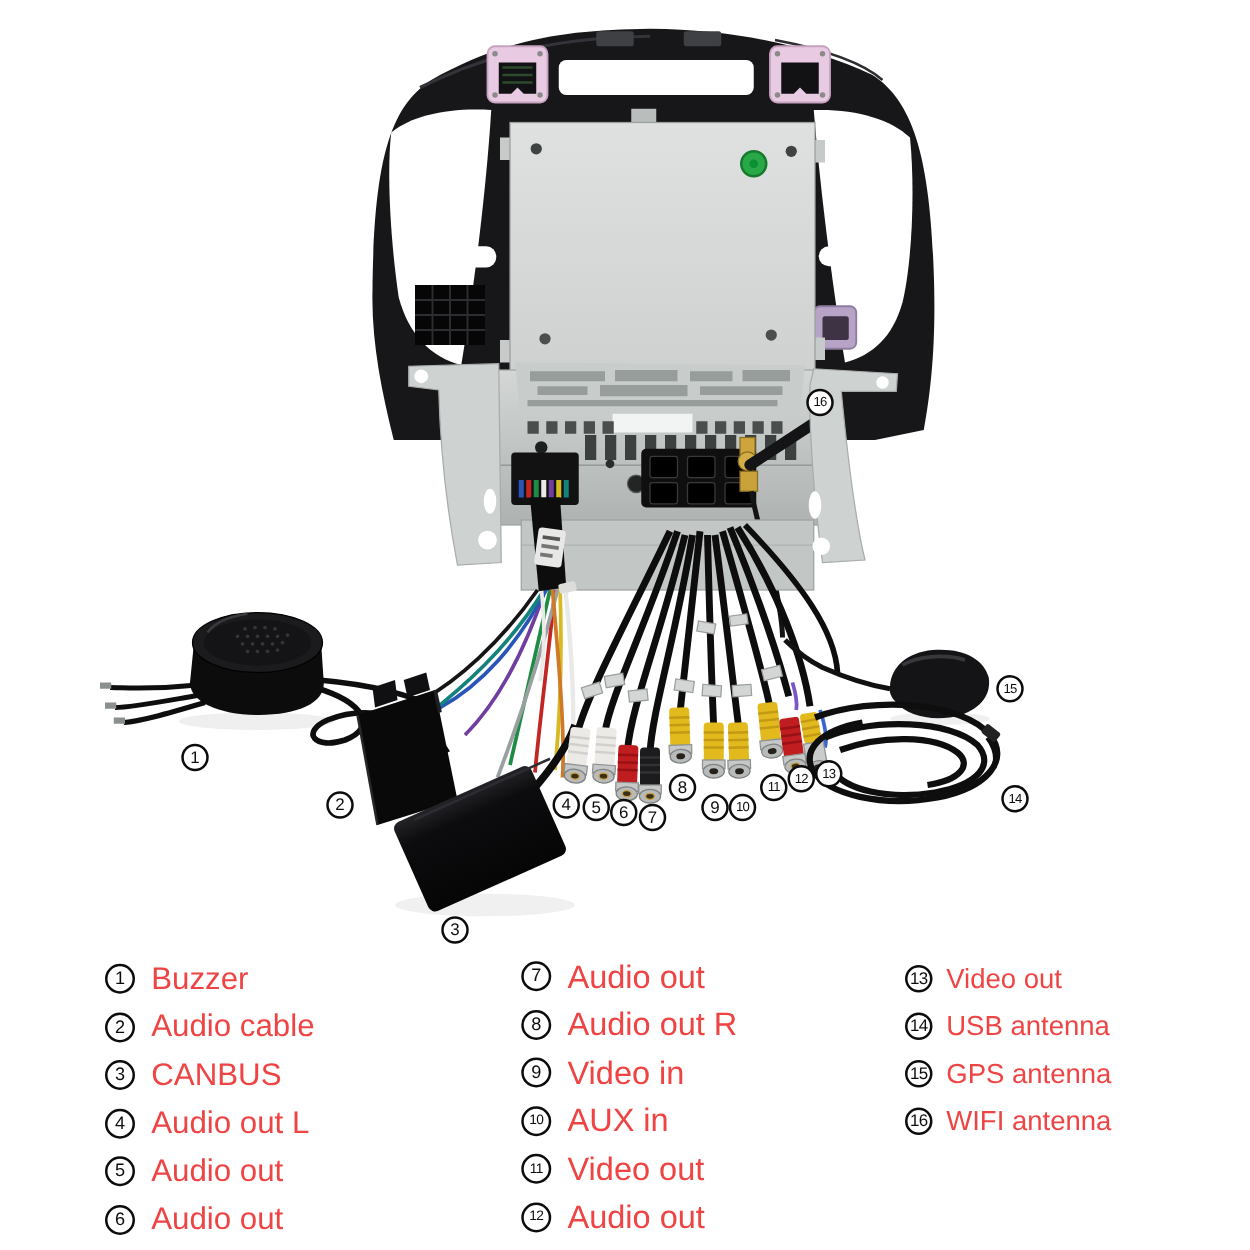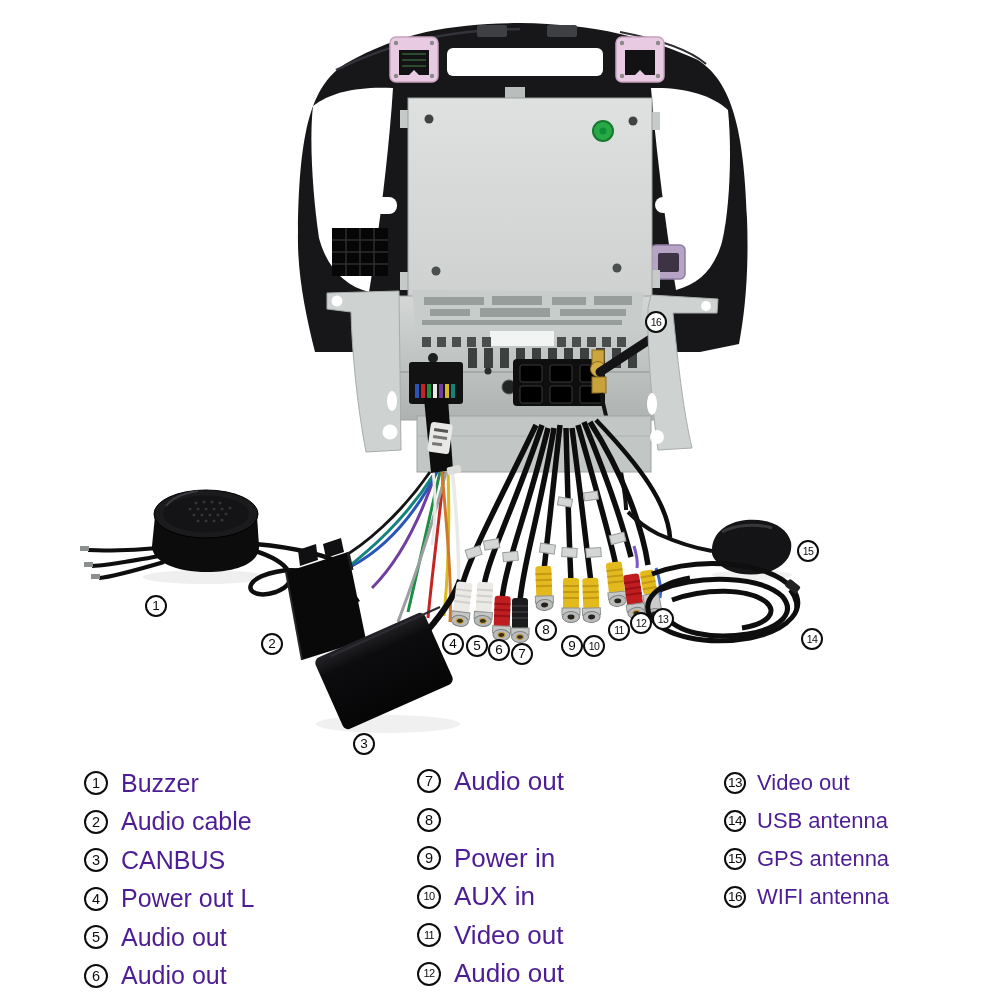--- a/index.html
+++ b/index.html
@@ -14,21 +14,21 @@
   .callout.two{font-size:10.5px;letter-spacing:-0.6px;}
   .legend-col{position:absolute;display:flex;flex-direction:column;}
   .legend-row{display:flex;align-items:center;height:38.5px;}
   .badge{
     width:24px;height:24px;box-sizing:border-box;flex:0 0 auto;
     border:2px solid #0c0c0c;border-radius:50%;background:#fff;
     display:flex;align-items:center;justify-content:center;
     font-size:14.5px;color:#0c0c0c;line-height:1;
   }
   .badge.two{font-size:11px;letter-spacing:-0.6px;}
-  .llabel{margin-left:13px;font-size:25px;color:#4c1d95;white-space:nowrap;}
+  .llabel{margin-left:13px;font-size:25px;color:#ef4444;white-space:nowrap;}
   .legend-col.c2 .llabel{font-size:26px;}
   .legend-col.c3 .legend-row{height:38px;}
   .legend-col.c3 .badge{width:22px;height:22px;font-size:13.5px;}
   .legend-col.c3 .llabel{font-size:22px;margin-left:11px;}
 </style>
 </head>
 <body>
 
 <div class="photo-wrap">
 <svg width="1000" height="760" viewBox="0 0 1000 760">
@@ -444,42 +444,43 @@
   <div class="legend-row">
       <span class="badge">2</span>
       <span class="llabel">Audio cable</span>
     </div>
   <div class="legend-row">
       <span class="badge">3</span>
       <span class="llabel">CANBUS</span>
     </div>
   <div class="legend-row">
       <span class="badge">4</span>
-      <span class="llabel">Power out L</span>
+      <span class="llabel">Audio out L</span>
     </div>
   <div class="legend-row">
       <span class="badge">5</span>
       <span class="llabel">Audio out</span>
     </div>
   <div class="legend-row">
       <span class="badge">6</span>
       <span class="llabel">Audio out</span>
     </div>
 </div>
 <div class="legend-col c2" style="left:417px;top:762px;">
   <div class="legend-row">
       <span class="badge">7</span>
       <span class="llabel">Audio out</span>
     </div>
   <div class="legend-row">
       <span class="badge">8</span>
+      <span class="llabel">Audio out R</span>
     </div>
   <div class="legend-row">
       <span class="badge">9</span>
-      <span class="llabel">Power in</span>
+      <span class="llabel">Video in</span>
     </div>
   <div class="legend-row">
       <span class="badge two">10</span>
       <span class="llabel">AUX in</span>
     </div>
   <div class="legend-row">
       <span class="badge two">11</span>
       <span class="llabel">Video out</span>
     </div>
   <div class="legend-row">

